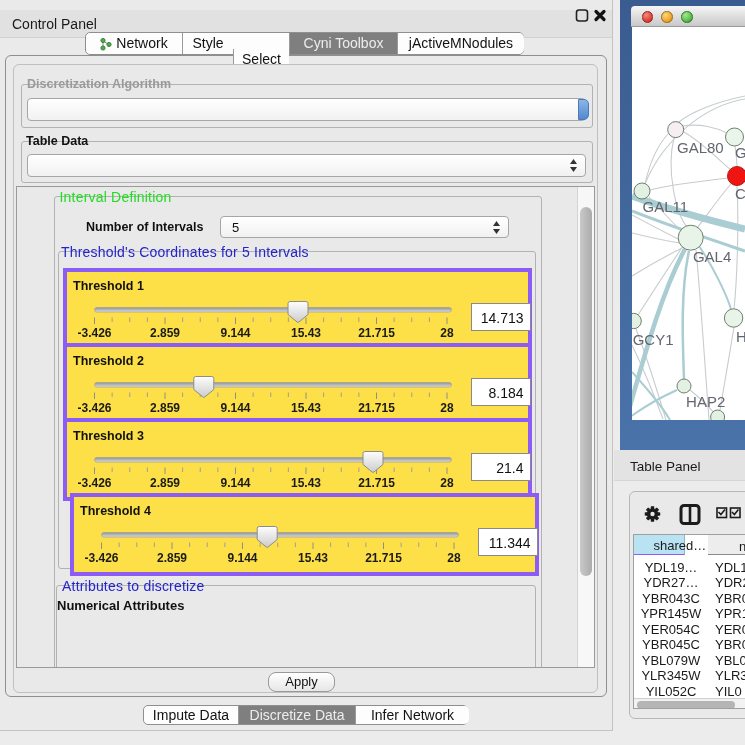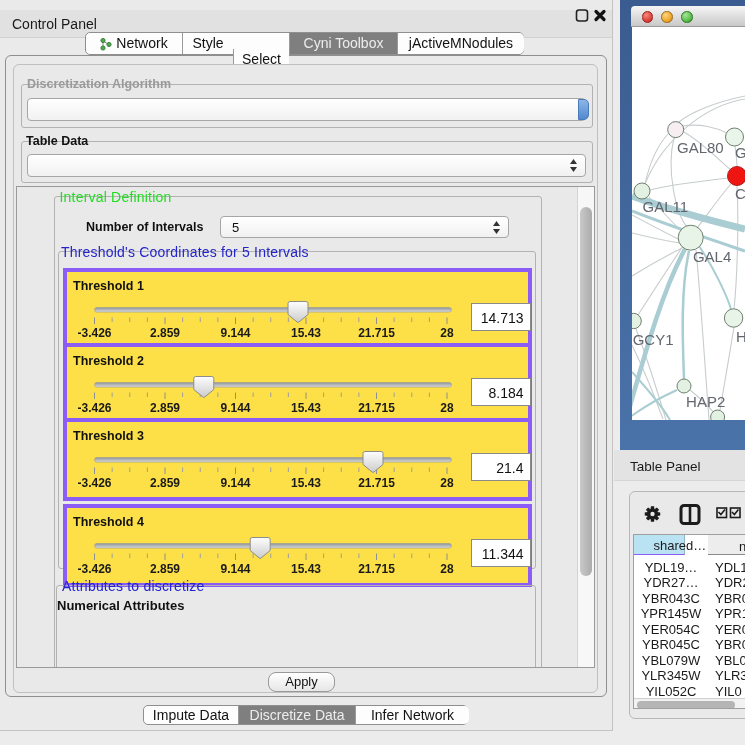--- a/index.html
+++ b/index.html
@@ -208,21 +208,21 @@
             <line x1="380.00" y1="45.5" x2="380.00" y2="52" stroke="#8f8f8f" stroke-width="1"></line>
 <text x="27.50" y="64.5" text-anchor="middle" font-size="12" font-weight="bold" fill="#1a1a1a">-3.426</text>
             <text x="98.00" y="64.5" text-anchor="middle" font-size="12" font-weight="bold" fill="#1a1a1a">2.859</text>
             <text x="168.50" y="64.5" text-anchor="middle" font-size="12" font-weight="bold" fill="#1a1a1a">9.144</text>
             <text x="239.00" y="64.5" text-anchor="middle" font-size="12" font-weight="bold" fill="#1a1a1a">15.43</text>
             <text x="309.50" y="64.5" text-anchor="middle" font-size="12" font-weight="bold" fill="#1a1a1a">21.715</text>
             <text x="380.00" y="64.5" text-anchor="middle" font-size="12" font-weight="bold" fill="#1a1a1a">28</text>
 <path transform="translate(306.00,39)" d="M -10 -7.5 Q -10 -9.5 -8 -9.5 L 8 -9.5 Q 10 -9.5 10 -7.5 L 10 3.5 L 0.9 11 Q 0 11.8 -0.9 11 L -10 3.5 Z" fill="url(#thm)" stroke="#8c8c8c" stroke-width="1"></path>
 </svg>
 <div class="valbox">21.4</div>
-</div><div class="thblock" style="top:504px;">
+</div><div class="thblock" style="top:493px;margin-left:7px;">
 <svg width="467" height="70" style="position:absolute;left:0;top:0;" font-family="Liberation Sans, sans-serif">
 <text x="6" y="17.5" font-size="12.5" font-weight="bold" fill="#111">Threshold 4</text>
 <rect x="27.5" y="35.5" width="357" height="4.6" rx="2.3" fill="url(#trk)" stroke="#9a9a9a" stroke-width="0.6"></rect>
 <line x1="27.50" y1="45.5" x2="27.50" y2="52" stroke="#8f8f8f" stroke-width="1"></line>
             <line x1="45.12" y1="45.5" x2="45.12" y2="50" stroke="#9f9f9f" stroke-width="1"></line>
             <line x1="62.75" y1="45.5" x2="62.75" y2="50" stroke="#9f9f9f" stroke-width="1"></line>
             <line x1="80.38" y1="45.5" x2="80.38" y2="50" stroke="#9f9f9f" stroke-width="1"></line>
             <line x1="98.00" y1="45.5" x2="98.00" y2="52" stroke="#8f8f8f" stroke-width="1"></line>
             <line x1="115.62" y1="45.5" x2="115.62" y2="50" stroke="#9f9f9f" stroke-width="1"></line>
             <line x1="133.25" y1="45.5" x2="133.25" y2="50" stroke="#9f9f9f" stroke-width="1"></line>

